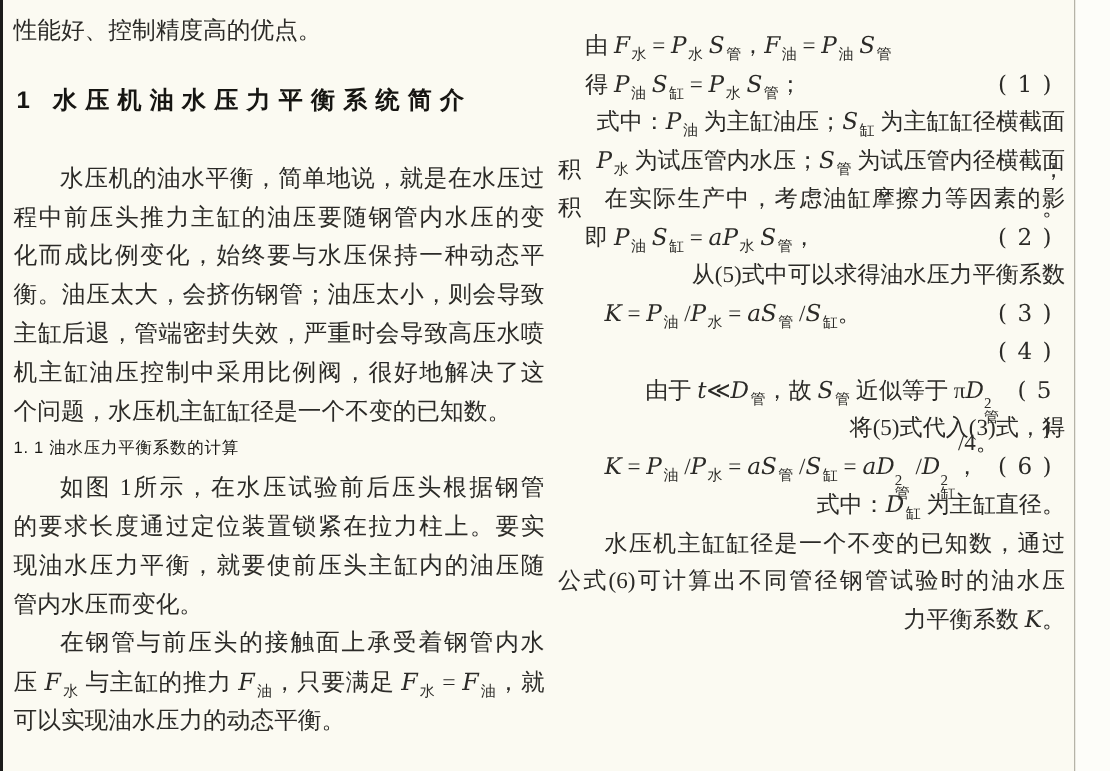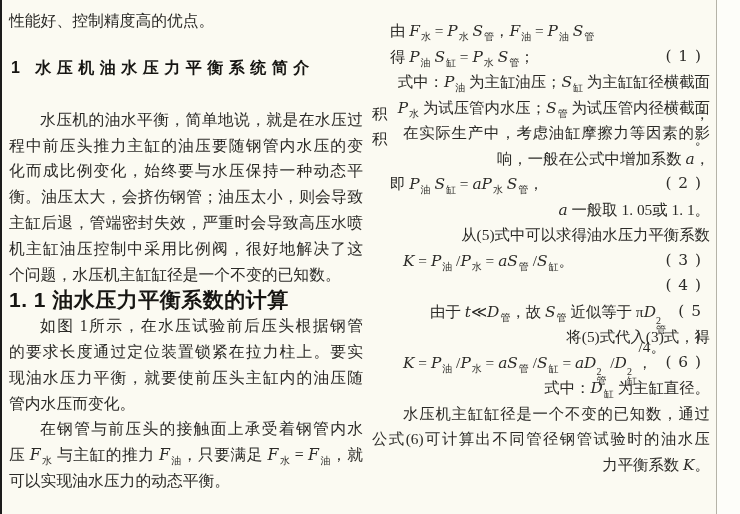--- a/index.html
+++ b/index.html
@@ -16,21 +16,21 @@
   .col{position:absolute;top:0;}
   .col-left{left:9px;width:354px;padding-top:8px;}
   .col-right{left:372px;width:338px;padding-top:18px;}
   .bline{font-size:15.8px;line-height:25.8px;height:25.8px;text-align:left;}
   .col-right .bline{font-size:15.4px;line-height:25.5px;height:25.5px;text-align:right;}
   .fill{text-align:justify;text-align-last:justify;}
   .ind1{padding-left:18px;}
   .ind2{padding-left:31px;}
   .h1{font-family:"Liberation Sans",sans-serif;font-weight:bold;font-size:16px;
       letter-spacing:5.5px;color:var(--heading_ink);height:52px;padding:21px 0 0 2px;line-height:26px;}
-  .h2{font-family:"Liberation Sans",sans-serif;font-weight:bold;font-size:21px;
+  .h2{font-family:"Liberation Sans",sans-serif;font-weight:normal;font-size:11px;
       color:var(--heading_ink);letter-spacing:0.5px;}
   .var{font-family:"DejaVu Serif",serif;font-style:italic;}
   .csub{font-size:10px;font-style:normal;vertical-align:-4px;margin-left:1px;}
   .sup{font-size:10px;vertical-align:6px;}
   .stack{display:inline-flex;flex-direction:column;align-items:flex-start;
          font-size:10px;line-height:9px;vertical-align:-7px;font-style:normal;}
   .eq{display:flex;}
   .eq-num{margin-left:auto;letter-spacing:1px;padding-right:8px;font-family:"DejaVu Serif",serif;}
 </style>
 </head>
@@ -61,26 +61,24 @@
       <div class="bline eq ind1">
         <span class="eq-body"><span class="t">由 </span><span><span class="var">F</span><span class="csub">水</span></span><span class="t"> = </span><span><span class="var">P</span><span class="csub">水</span></span><span class="t"> </span><span><span class="var">S</span><span class="csub">管</span></span><span class="t">，</span><span><span class="var">F</span><span class="csub">油</span></span><span class="t"> = </span><span><span class="var">P</span><span class="csub">油</span></span><span class="t"> </span><span><span class="var">S</span><span class="csub">管</span></span></span>
       </div>
       <div class="bline eq ind1">
         <span class="eq-body"><span class="t">得 </span><span><span class="var">P</span><span class="csub">油</span></span><span class="t"> </span><span><span class="var">S</span><span class="csub">缸</span></span><span class="t"> = </span><span><span class="var">P</span><span class="csub">水</span></span><span class="t"> </span><span><span class="var">S</span><span class="csub">管</span></span><span class="t">；</span></span>
         <span class="eq-num">( 1 )</span>
       </div>
       <div class="bline fill"><span class="t">式中：</span><span><span class="var">P</span><span class="csub">油</span></span><span class="t"> 为主缸油压；</span><span><span class="var">S</span><span class="csub">缸</span></span><span class="t"> 为主缸缸径横截面积；</span></div>
       <div class="bline fill"><span><span class="var">P</span><span class="csub">水</span></span><span class="t"> 为试压管内水压；</span><span><span class="var">S</span><span class="csub">管</span></span><span class="t"> 为试压管内径横截面积。</span></div>
       <div class="bline fill ind2"><span class="t">在实际生产中，考虑油缸摩擦力等因素的影</span></div>
-      <div class="bline"><span class="t">响，一般在公式中增加系数 </span><span class="var">a</span><span class="t">，</span></div>
       <div class="bline eq ind1">
         <span class="eq-body"><span class="t">即 </span><span><span class="var">P</span><span class="csub">油</span></span><span class="t"> </span><span><span class="var">S</span><span class="csub">缸</span></span><span class="t"> = </span><span class="var">a</span><span><span class="var">P</span><span class="csub">水</span></span><span class="t"> </span><span><span class="var">S</span><span class="csub">管</span></span><span class="t">，</span></span>
         <span class="eq-num">( 2 )</span>
       </div>
-      <div class="bline ind2"><span class="var">a</span><span class="t"> 一般取 1. 05或 1. 1。</span></div>
       <div class="bline ind2"><span class="t">从(5)式中可以求得油水压力平衡系数</span></div>
       <div class="bline eq ind2">
         <span class="eq-body"><span class="var">K</span><span class="t"> = </span><span><span class="var">P</span><span class="csub">油</span></span><span class="t"> /</span><span><span class="var">P</span><span class="csub">水</span></span><span class="t"> = </span><span class="var">a</span><span><span class="var">S</span><span class="csub">管</span></span><span class="t"> /</span><span><span class="var">S</span><span class="csub">缸</span></span><span class="t">。</span></span>
         <span class="eq-num">( 3 )</span>
       </div>
       <div class="bline eq ind2">
         <span class="eq-num">( 4 )</span>
       </div>
       <div class="bline eq ind2">
         <span class="eq-body"><span class="t">由于 </span><span class="var">t</span><span class="t">≪</span><span><span class="var">D</span><span class="csub">管</span></span><span class="t">，故 </span><span><span class="var">S</span><span class="csub">管</span></span><span class="t"> 近似等于 π</span><span><span class="var">D</span><span class="stack">

